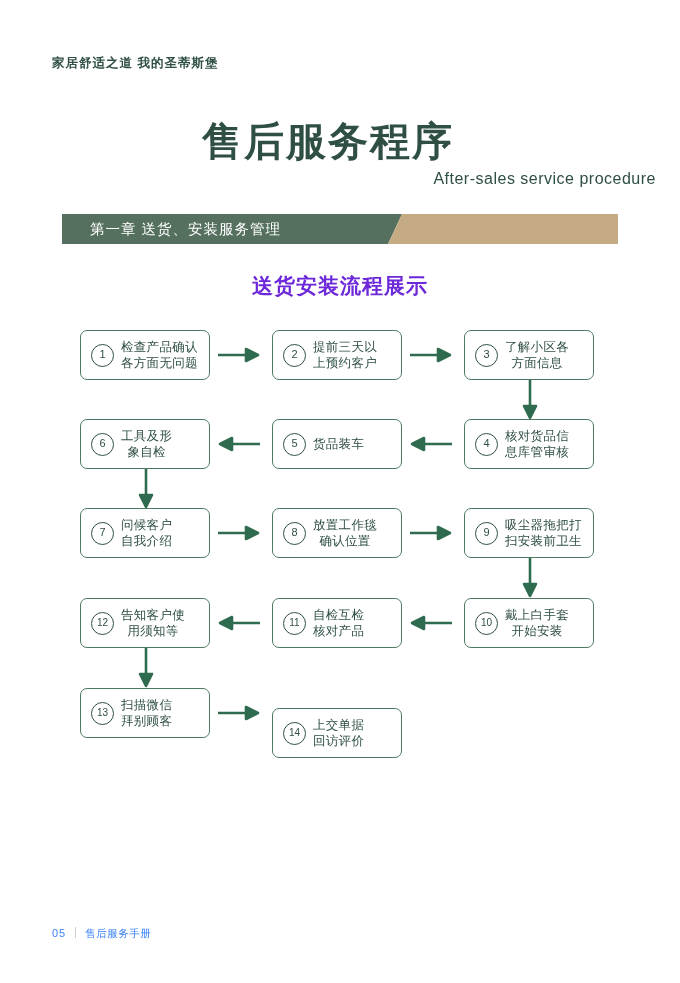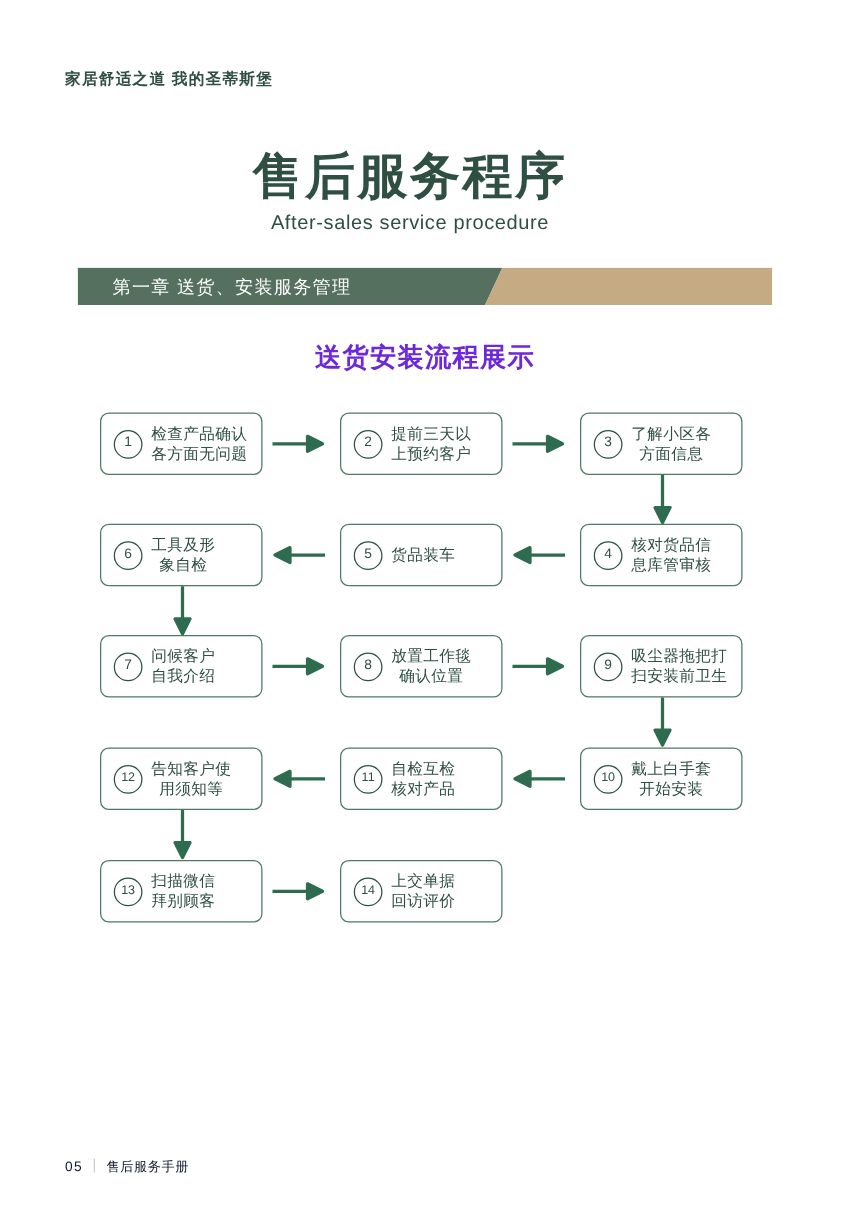--- a/index.html
+++ b/index.html
@@ -46,20 +46,21 @@
     letter-spacing: 2px;
     color: #2f4f43;
     line-height: 1.15;
   }
   .title-en {
     margin-top: 6px;
     font-size: 16px;
     letter-spacing: 0.5px;
     color: #2f4f43;
     font-weight: normal;
+    text-align: right;
   }
   
   .chapter-bar {
     position: absolute;
     left: 62px;
     top: 214px;
     width: 556px;
     height: 30px;
     display: flex;
   }
@@ -142,21 +143,21 @@
     color: #2f6b4f;
   }
   .arrow svg { display: block; }
   
   .footer {
     position: absolute;
     left: 52px;
     bottom: 42px;
     display: flex;
     align-items: baseline;
-    color: #0f172a;
+    color: #3b82f6;
     text-align: right;
   }
   .footer-num {
     font-size: 11px;
     letter-spacing: 1px;
   }
   .footer-sep {
     width: 1px;
     height: 11px;
     background: #c8d2cb;
@@ -251,21 +252,21 @@
       <span class="num two">10</span>
       <span class="label">戴上白手套
 开始安装</span>
     </div>
 
     <div class="node" style="left:80px; top:366px;">
       <span class="num two">13</span>
       <span class="label">扫描微信
 拜别顾客</span>
     </div>
-    <div class="node" style="left:272px; top:366px;">
+    <div class="node" style="left:272px; top:386px;">
       <span class="num two">14</span>
       <span class="label">上交单据
 回访评价</span>
     </div>
 
     <div class="arrow" style="left:216px; top:24px;">
       <svg width="46" height="18" viewBox="0 0 46 18">
           <path d="M2 9 H32 M30 3 L42 9 L30 15 Z" stroke="#2f6b4f" stroke-width="2.6" fill="#2f6b4f" stroke-linejoin="round"></path>
         </svg>
     </div>

